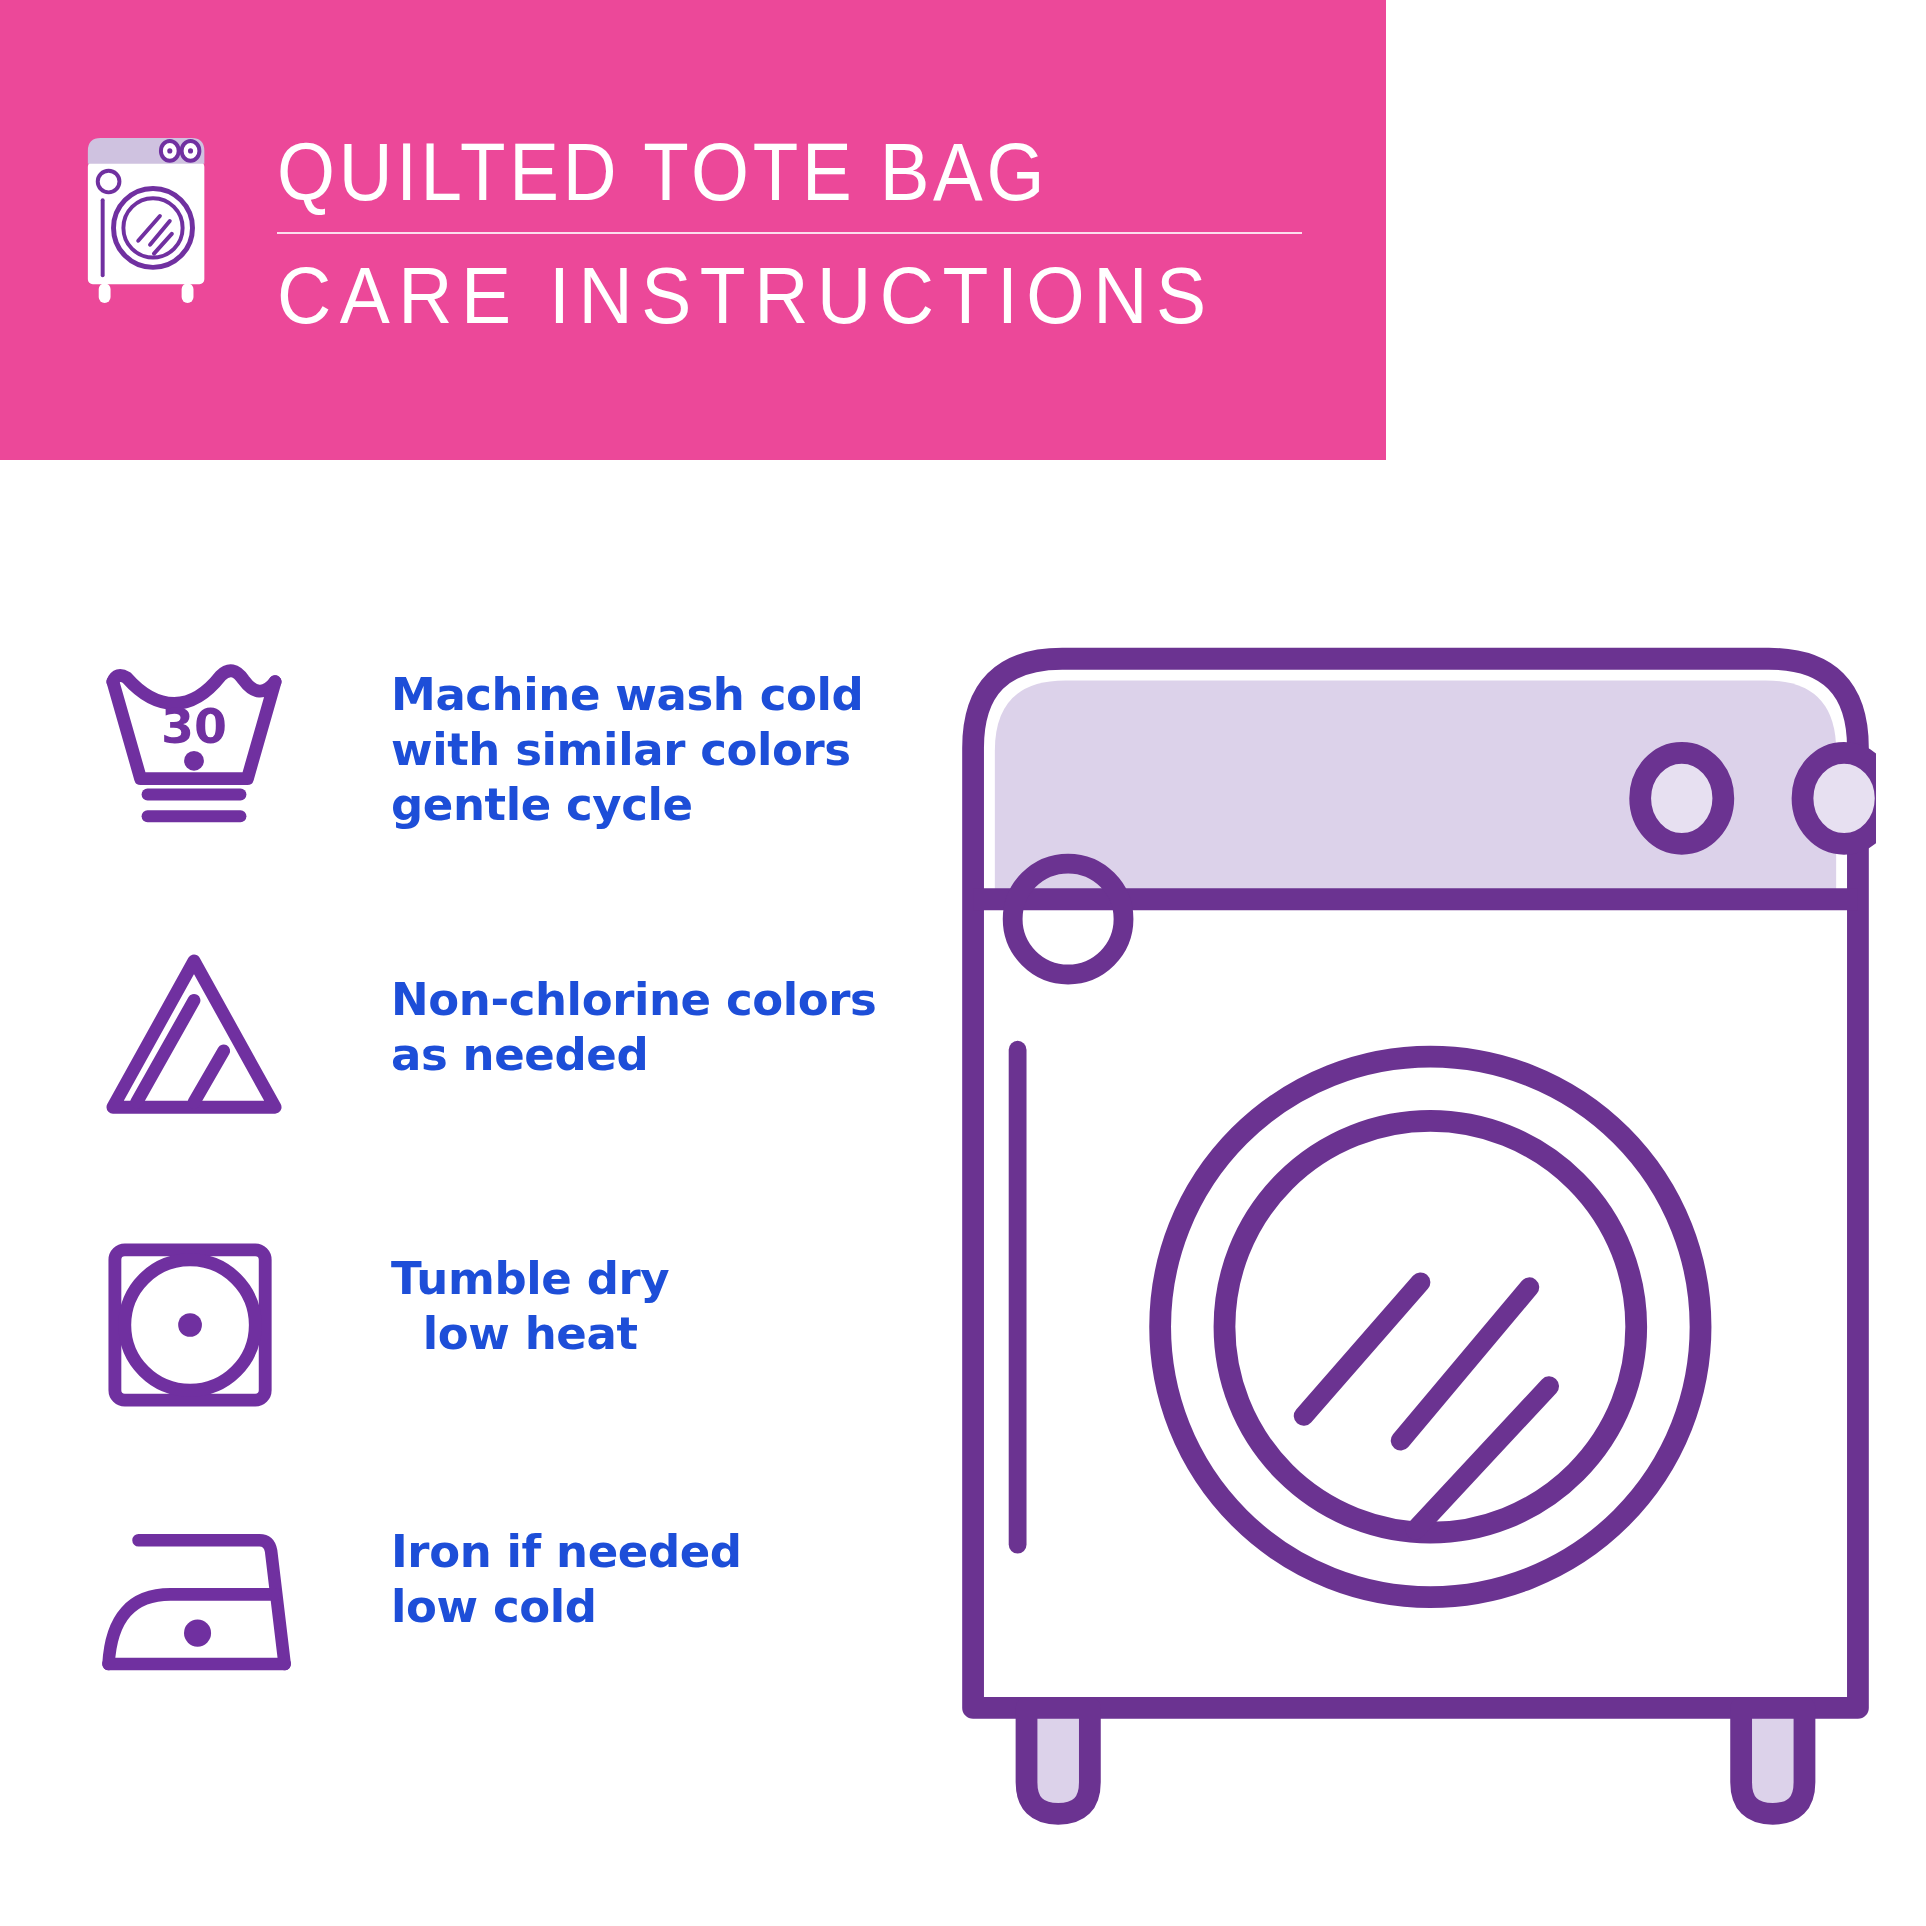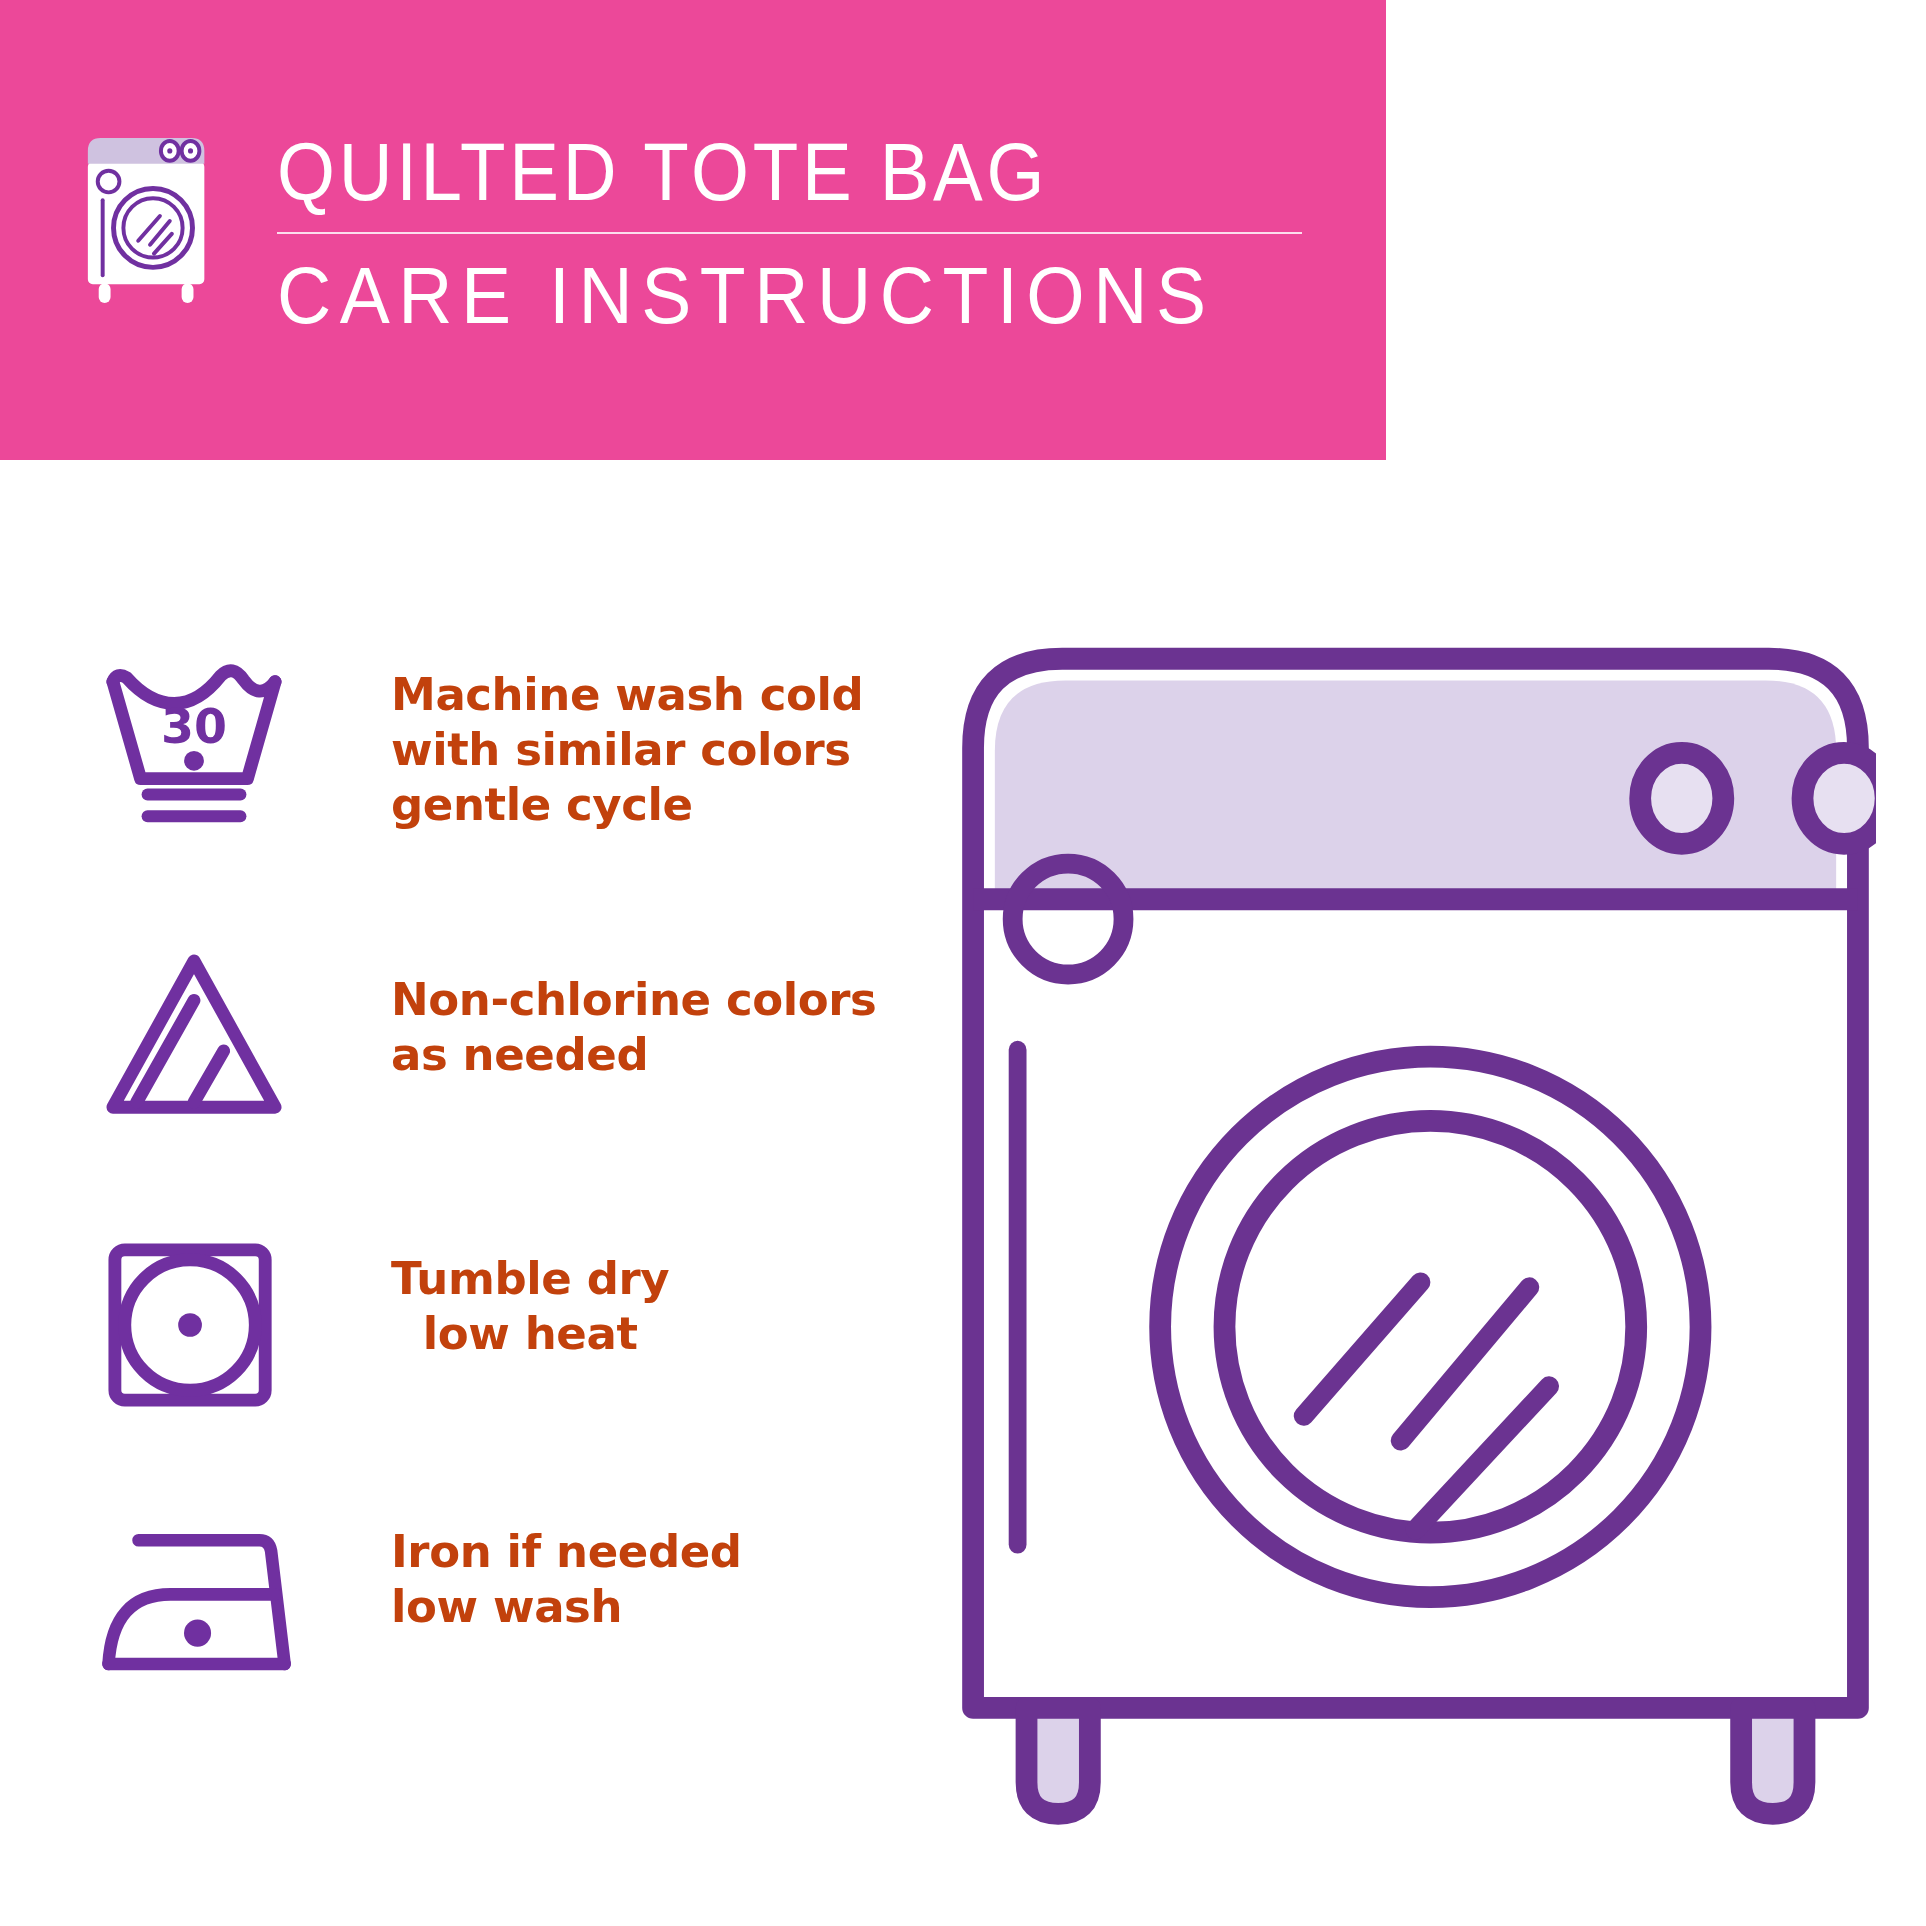--- a/index.html
+++ b/index.html
@@ -83,21 +83,21 @@
     top:0;
     width:208px;
     height:188px;
     display:flex;
     align-items:center;
     justify-content:flex-start;
   }
   .care-text {
     position:absolute;
     left:391px;
-    color:#c2410c;
+    color:#1d4ed8;
     font-family:"DejaVu Sans","Liberation Sans", sans-serif;
     font-size:45px;
     line-height:55px;
     font-weight:600;
     letter-spacing:-0.4px;
     white-space:pre-line;
   }
   .care-row[data-row="0"] .care-text { top:14px; }
   .care-row[data-row="1"] .care-text { top:42px; }
   .care-row[data-row="2"] .care-text { top:44px;text-align:center; }
@@ -201,21 +201,21 @@
   <div class="care-row" data-row="3">
     <div class="care-icon">
       <svg viewBox="0 0 215 180" width="213" height="178">
         <path d="M45 22 L170 22 Q180 22 182 33 L196 150" fill="none" stroke="#7030A0" stroke-width="13" stroke-linecap="round" stroke-linejoin="round"></path>
         <path d="M14 150 Q18 78 78 78 L186 78" fill="none" stroke="#7030A0" stroke-width="13" stroke-linecap="round" stroke-linejoin="round"></path>
         <line x1="14" y1="150" x2="196" y2="150" stroke="#7030A0" stroke-width="13" stroke-linecap="round"></line>
         <circle cx="106" cy="118" r="14" fill="#7030A0"></circle>
       </svg>
     </div>
     <div class="care-text">Iron if needed
-low wash</div>
+low cold</div>
   </div>
 
 </div>
 
 <div class="machine">
   <svg viewBox="0 0 930 1270" width="921" height="1257">
 
     <path d="M18 115 Q18 25 108 25 L822 25 Q912 25 912 115 L912 1085 L18 1085 Z" fill="#ffffff" stroke="#6B3391" stroke-width="22" stroke-linejoin="round"></path>
 
     <path d="M40 118 Q40 47 111 47 L819 47 Q890 47 890 118 L890 268 L40 268 Z" fill="#DCD2EA" stroke="none"></path>

